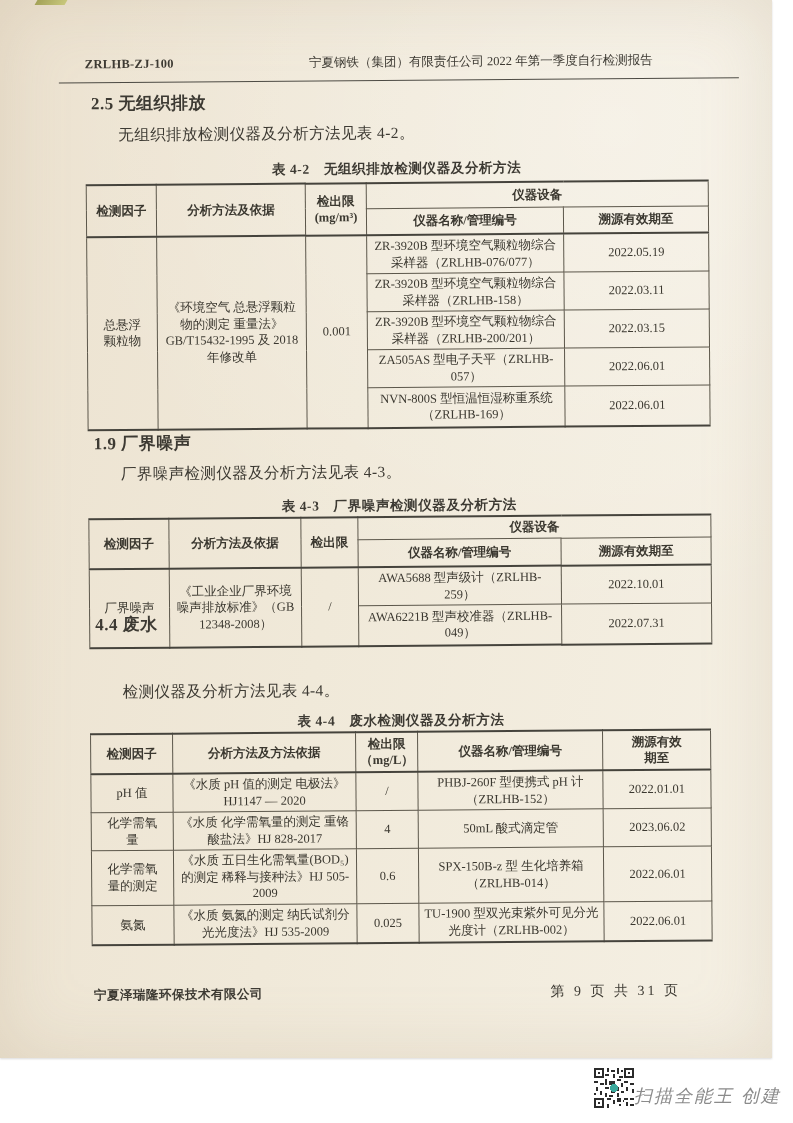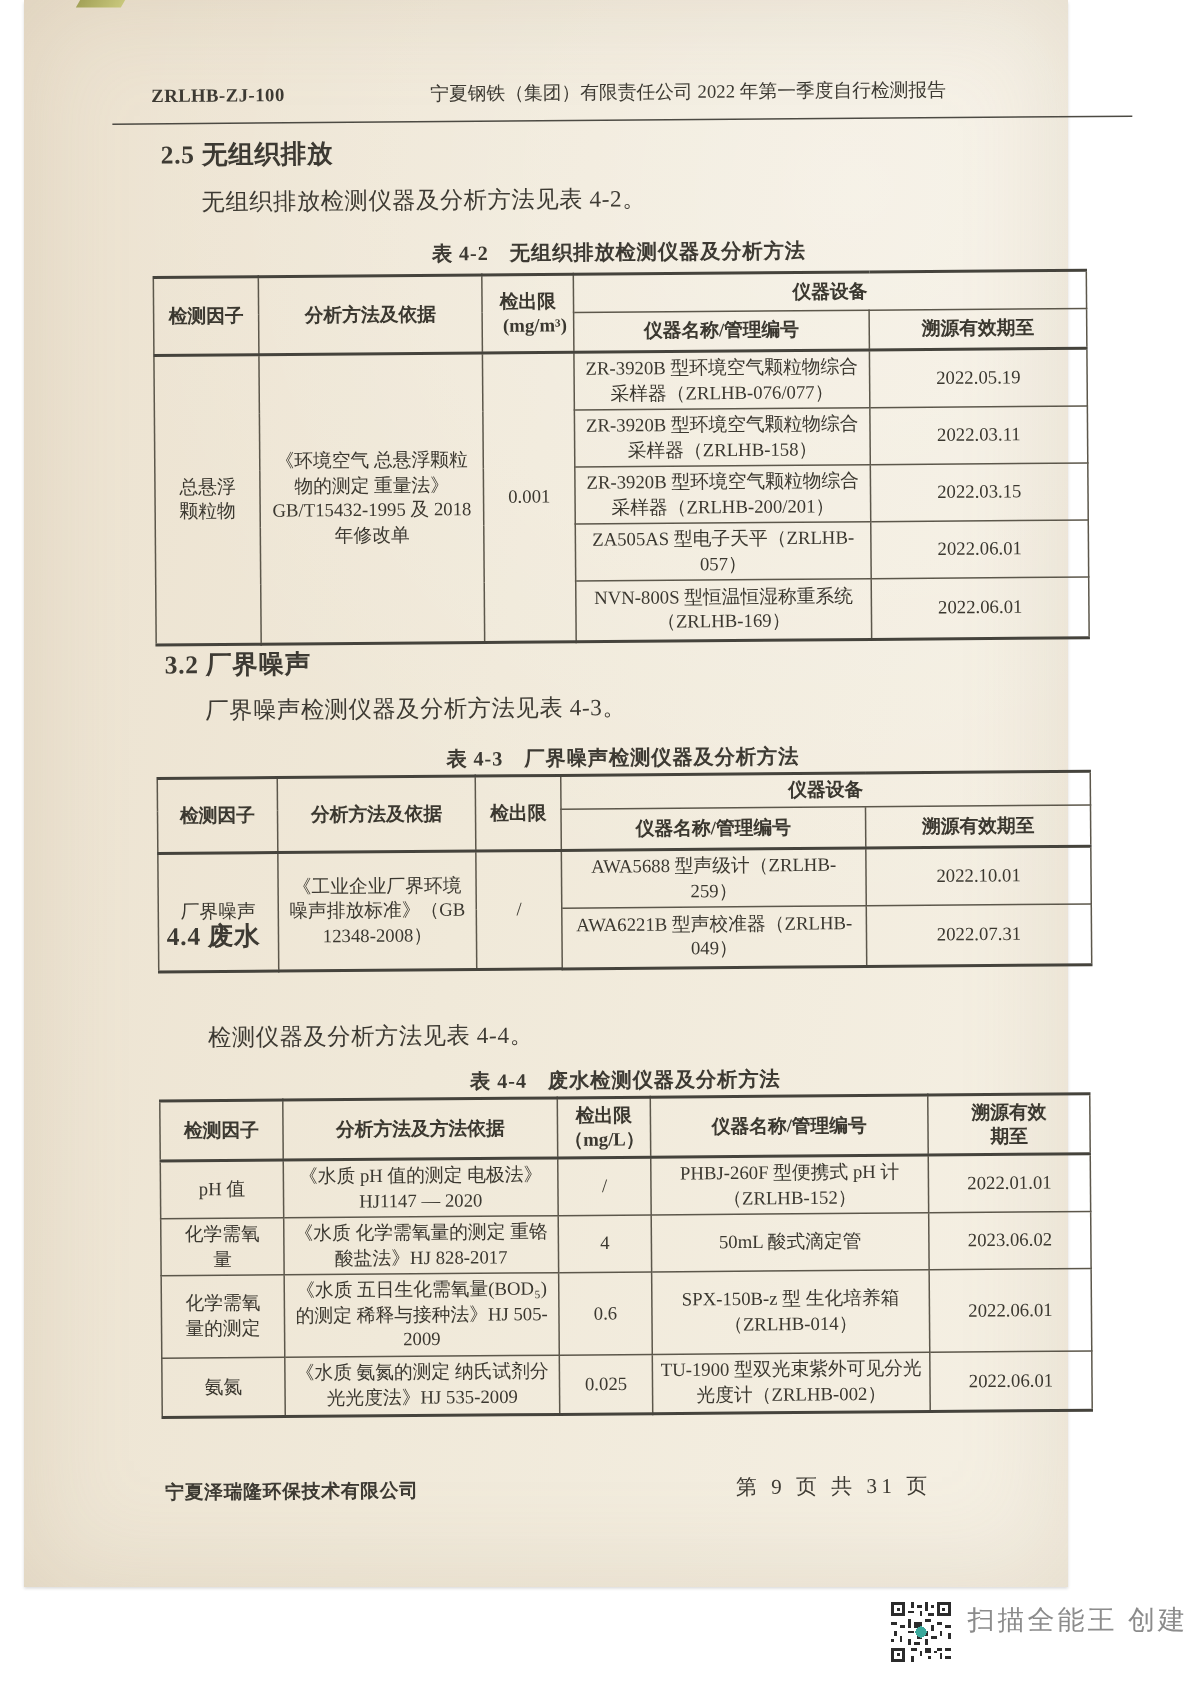--- a/index.html
+++ b/index.html
@@ -6,26 +6,25 @@
   html, body { width: 793px; height: 1123px; }
   body {
     font-family: "Liberation Serif", "DejaVu Serif", serif;
     background: #ffffff;
     position: relative;
     overflow: hidden;
     color: #3d3a33;
   }
   .page { position: absolute; inset: 0; }
   .paper {
-    position: absolute; left: 0; top: 0; width: 696px; height: 1058px;
+    position: absolute; left: 0; top: 0; width: 772px; height: 1058px;
     background:
       radial-gradient(120% 80% at 80% 12%, rgba(255,255,255,0.30), rgba(255,255,255,0) 60%),
       linear-gradient(100deg, #ece2d0 0%, #f0e9d9 45%, #f5f0e4 100%);
     box-shadow: inset 0 0 70px rgba(172,152,120,0.22), 0 1px 2px rgba(0,0,0,0.15);
-    margin-left: 16px;
   }
   .corner-notch {
     position: absolute; left: 36px; top: 0; width: 30px; height: 5px;
     background: linear-gradient(90deg, #a3a258, #c8c77c);
     transform: skewX(-30deg);
   }
   .content { position: absolute; inset: 0; transform: rotate(-0.45deg); transform-origin: 50% 45%; }
 
   
   .doc-header { position: absolute; top: 54px; left: 88px; right: 62px; display: flex; align-items: baseline; }
@@ -52,29 +51,29 @@
   .t43 { top: 516px; width: 622px; }
   .t43 col.c1 { width: 80px; } .t43 col.c2 { width: 132px; } .t43 col.c3 { width: 57px; }
   .t43 col.c4 { width: 203px; } .t43 col.c5 { width: 150px; }
 
   .t44 { top: 731px; width: 620px; }
   .t44 col.c1 { width: 82px; } .t44 col.c2 { width: 183px; } .t44 col.c3 { width: 62px; }
   .t44 col.c4 { width: 185px; } .t44 col.c5 { width: 108px; }
 
   .wrap3 { display: inline-block; max-width: 3.4em; }
   .wrap4 { display: inline-block; max-width: 4.6em; }
-  .unit { display: block; text-align: right; }
+  .unit { display: block; }
 
   
   .doc-footer { position: absolute; top: 984px; left: 90px; right: 95px; display: flex; justify-content: space-between; align-items: baseline; }
   .footer-company { font-size: 12.5px; font-weight: bold; letter-spacing: 0.5px; }
   .footer-page { font-size: 14px; letter-spacing: 3px; }
 
   
-  .scan-mark { position: absolute; left: 594px; top: 1068px; display: flex; align-items: flex-start; gap: 11px; }
+  .scan-mark { position: absolute; left: 594px; top: 1068px; display: flex; align-items: flex-end; gap: 0; font-style: italic; }
   .qr { width: 40px; height: 40px; }
   .scan-label { font-family: "Liberation Sans", "DejaVu Sans", sans-serif; font-size: 18px; color: #8b8b8b; letter-spacing: 2px; }
 </style>
 </head>
 <body>
 
 <div class="page">
   <div class="paper">
     <div class="corner-notch"></div>
 
@@ -133,21 +132,21 @@
             <td>ZA505AS 型电子天平（ZRLHB-057）</td>
             <td>2022.06.01</td>
           </tr>
           <tr style="height:40px">
             <td>NVN-800S 型恒温恒湿称重系统（ZRLHB-169）</td>
             <td>2022.06.01</td>
           </tr>
         </tbody>
       </table>
 
-      <div class="sec-heading" style="top:430px">3.2 厂界噪声</div>
+      <div class="sec-heading" style="top:430px">1.9 厂界噪声</div>
       <div class="sec-para" style="top:462px">厂界噪声检测仪器及分析方法见表 4-3。</div>
       <div class="tbl-title" style="top:497px">表 4-3　厂界噪声检测仪器及分析方法</div>
 
       <table class="t43">
         <colgroup>
             <col class="c1">
             <col class="c2">
             <col class="c3">
             <col class="c4">
             <col class="c5">

